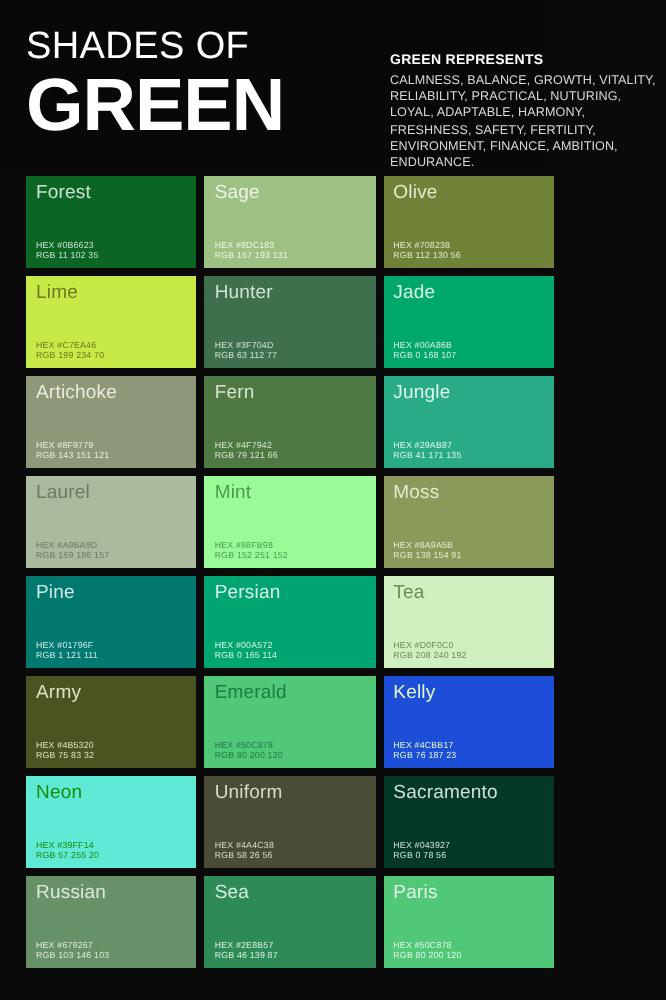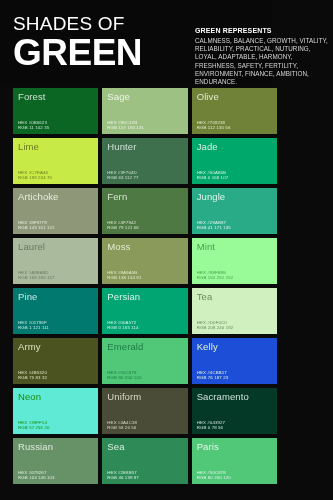--- a/index.html
+++ b/index.html
@@ -192,34 +192,34 @@
           <span>RGB 41 171 135</span>
         </div>
       </div>
       <div class="swatch" style="background: rgb(169, 186, 157);">
         <div class="sw-name" style="color: rgb(109, 122, 99);">Laurel</div>
         <div class="sw-codes" style="color: rgb(109, 122, 99);">
           <span>HEX #A9BA9D</span>
           <span>RGB 169 186 157</span>
         </div>
       </div>
+      <div class="swatch" style="background: rgb(152, 251, 152);">
+        <div class="sw-name" style="color: rgb(77, 155, 77);">Mint</div>
+        <div class="sw-codes" style="color: rgb(77, 155, 77);">
+          <span>HEX #98FB98</span>
+          <span>RGB 152 251 152</span>
+        </div>
+      </div>
       <div class="swatch" style="background: rgb(138, 154, 91);">
         <div class="sw-name" style="color: rgb(228, 234, 208);">Moss</div>
         <div class="sw-codes" style="color: rgb(228, 234, 208);">
           <span>HEX #8A9A5B</span>
           <span>RGB 138 154 91</span>
         </div>
       </div>
-      <div class="swatch" style="background: rgb(152, 251, 152);">
-        <div class="sw-name" style="color: rgb(77, 155, 77);">Mint</div>
-        <div class="sw-codes" style="color: rgb(77, 155, 77);">
-          <span>HEX #98FB98</span>
-          <span>RGB 152 251 152</span>
-        </div>
-      </div>
       <div class="swatch" style="background: rgb(1, 121, 111);">
         <div class="sw-name" style="color: rgb(207, 233, 230);">Pine</div>
         <div class="sw-codes" style="color: rgb(207, 233, 230);">
           <span>HEX #01796F</span>
           <span>RGB 1 121 111</span>
         </div>
       </div>
       <div class="swatch" style="background: rgb(0, 165, 114);">
         <div class="sw-name" style="color: rgb(217, 243, 232);">Persian</div>
         <div class="sw-codes" style="color: rgb(217, 243, 232);">

